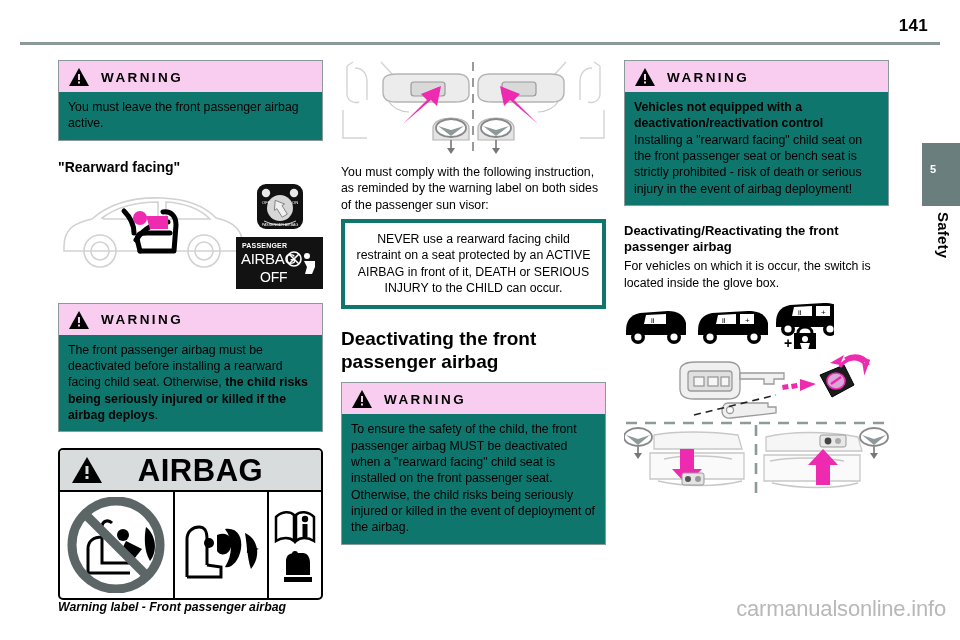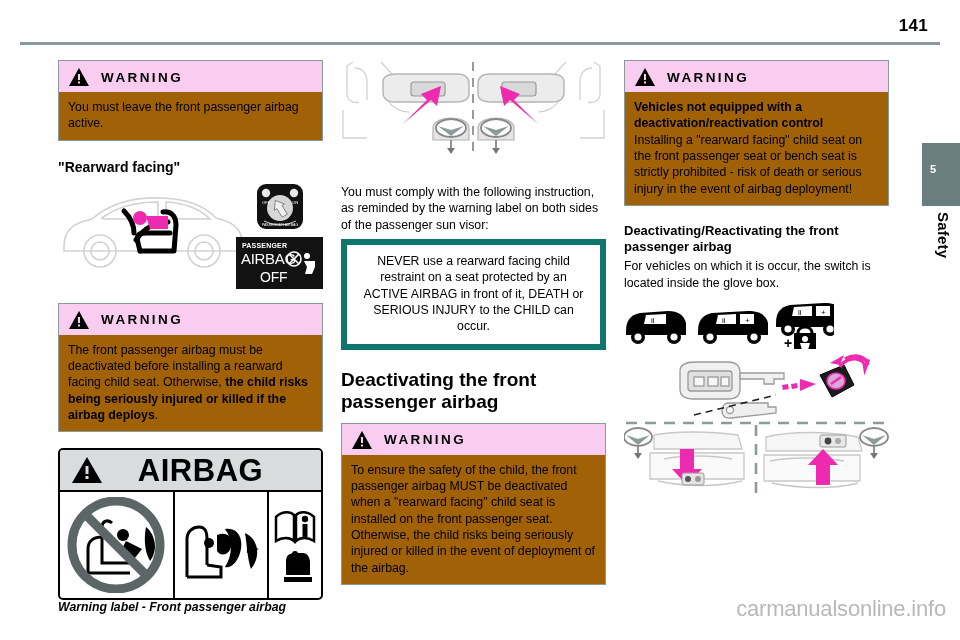--- a/index.html
+++ b/index.html
@@ -68,21 +68,21 @@
 
   
   .col { position: absolute; top: 60px; }
   .col-1 { left: 58px;  width: 265px; }
   .col-2 { left: 341px; width: 265px; }
   .col-3 { left: 624px; width: 265px; }
 
   
   .warnbox {
     border: 1px solid #8a9a9a;
-    background: #a16207;
+    background: #0f766e;
     margin-bottom: 16px;
   }
   .warnbox-head {
     background: #f9cdf0;
     padding: 6px 9px 5px 9px;
     display: flex;
     align-items: center;
     gap: 11px;
   }
   .warn-tri { display: block; }
@@ -95,21 +95,21 @@
   .warnbox-body {
     padding: 7px 9px 8px 9px;
     font-size: 12.3px;
     line-height: 1.33;
     color: #000;
   }
   .warnbox-body b { font-weight: bold; }
 
   
   .notebox {
-    border: 6px solid #0f766e;
+    border: 4px solid #0f766e;
     padding: 8px 10px 9px 10px;
     font-size: 12.3px;
     line-height: 1.33;
     text-align: center;
     color: #000;
   }
 
   
   .subhead {
     font-size: 14px;
@@ -416,21 +416,21 @@
       </g>
       <g>
         <path d="M137 68 C137 62 145 58 155 58 C165 58 173 62 173 68 L173 80 L137 80 Z" fill="#e4e4e4" stroke="#b4b4b4" stroke-width="1.2"></path>
         <ellipse cx="155" cy="68" rx="15" ry="9" fill="#fff" stroke="#888" stroke-width="1.8"></ellipse>
         <path d="M142 66 L155 70 L168 66 L155 76 Z" fill="#8e9a9a"></path>
         <path d="M155 80 L155 92" stroke="#777" stroke-width="1.6"></path>
         <path d="M151 88 L155 94 L159 88" fill="#777"></path>
       </g>
     </svg>
 
-    <p class="body-text" style="margin-top:24px">You must comply with the following instruction, as reminded by the warning label on both sides of the passenger sun visor:</p>
+    <p class="body-text" style="margin-top:4px">You must comply with the following instruction, as reminded by the warning label on both sides of the passenger sun visor:</p>
 
     <div class="notebox">NEVER use a rearward facing child restraint on a seat protected by an ACTIVE AIRBAG in front of it, DEATH or SERIOUS INJURY to the CHILD can occur.</div>
 
     <h2 class="bighead">Deactivating the front passenger airbag</h2>
 
     <div class="warnbox">
       <div class="warnbox-head">
         <svg class="warn-tri" width="22" height="20" viewBox="0 0 22 20">
           <polygon points="11,1 21,19 1,19" fill="#000"></polygon>
           <rect x="10" y="7" width="2" height="6" fill="#f9cdf0"></rect>

